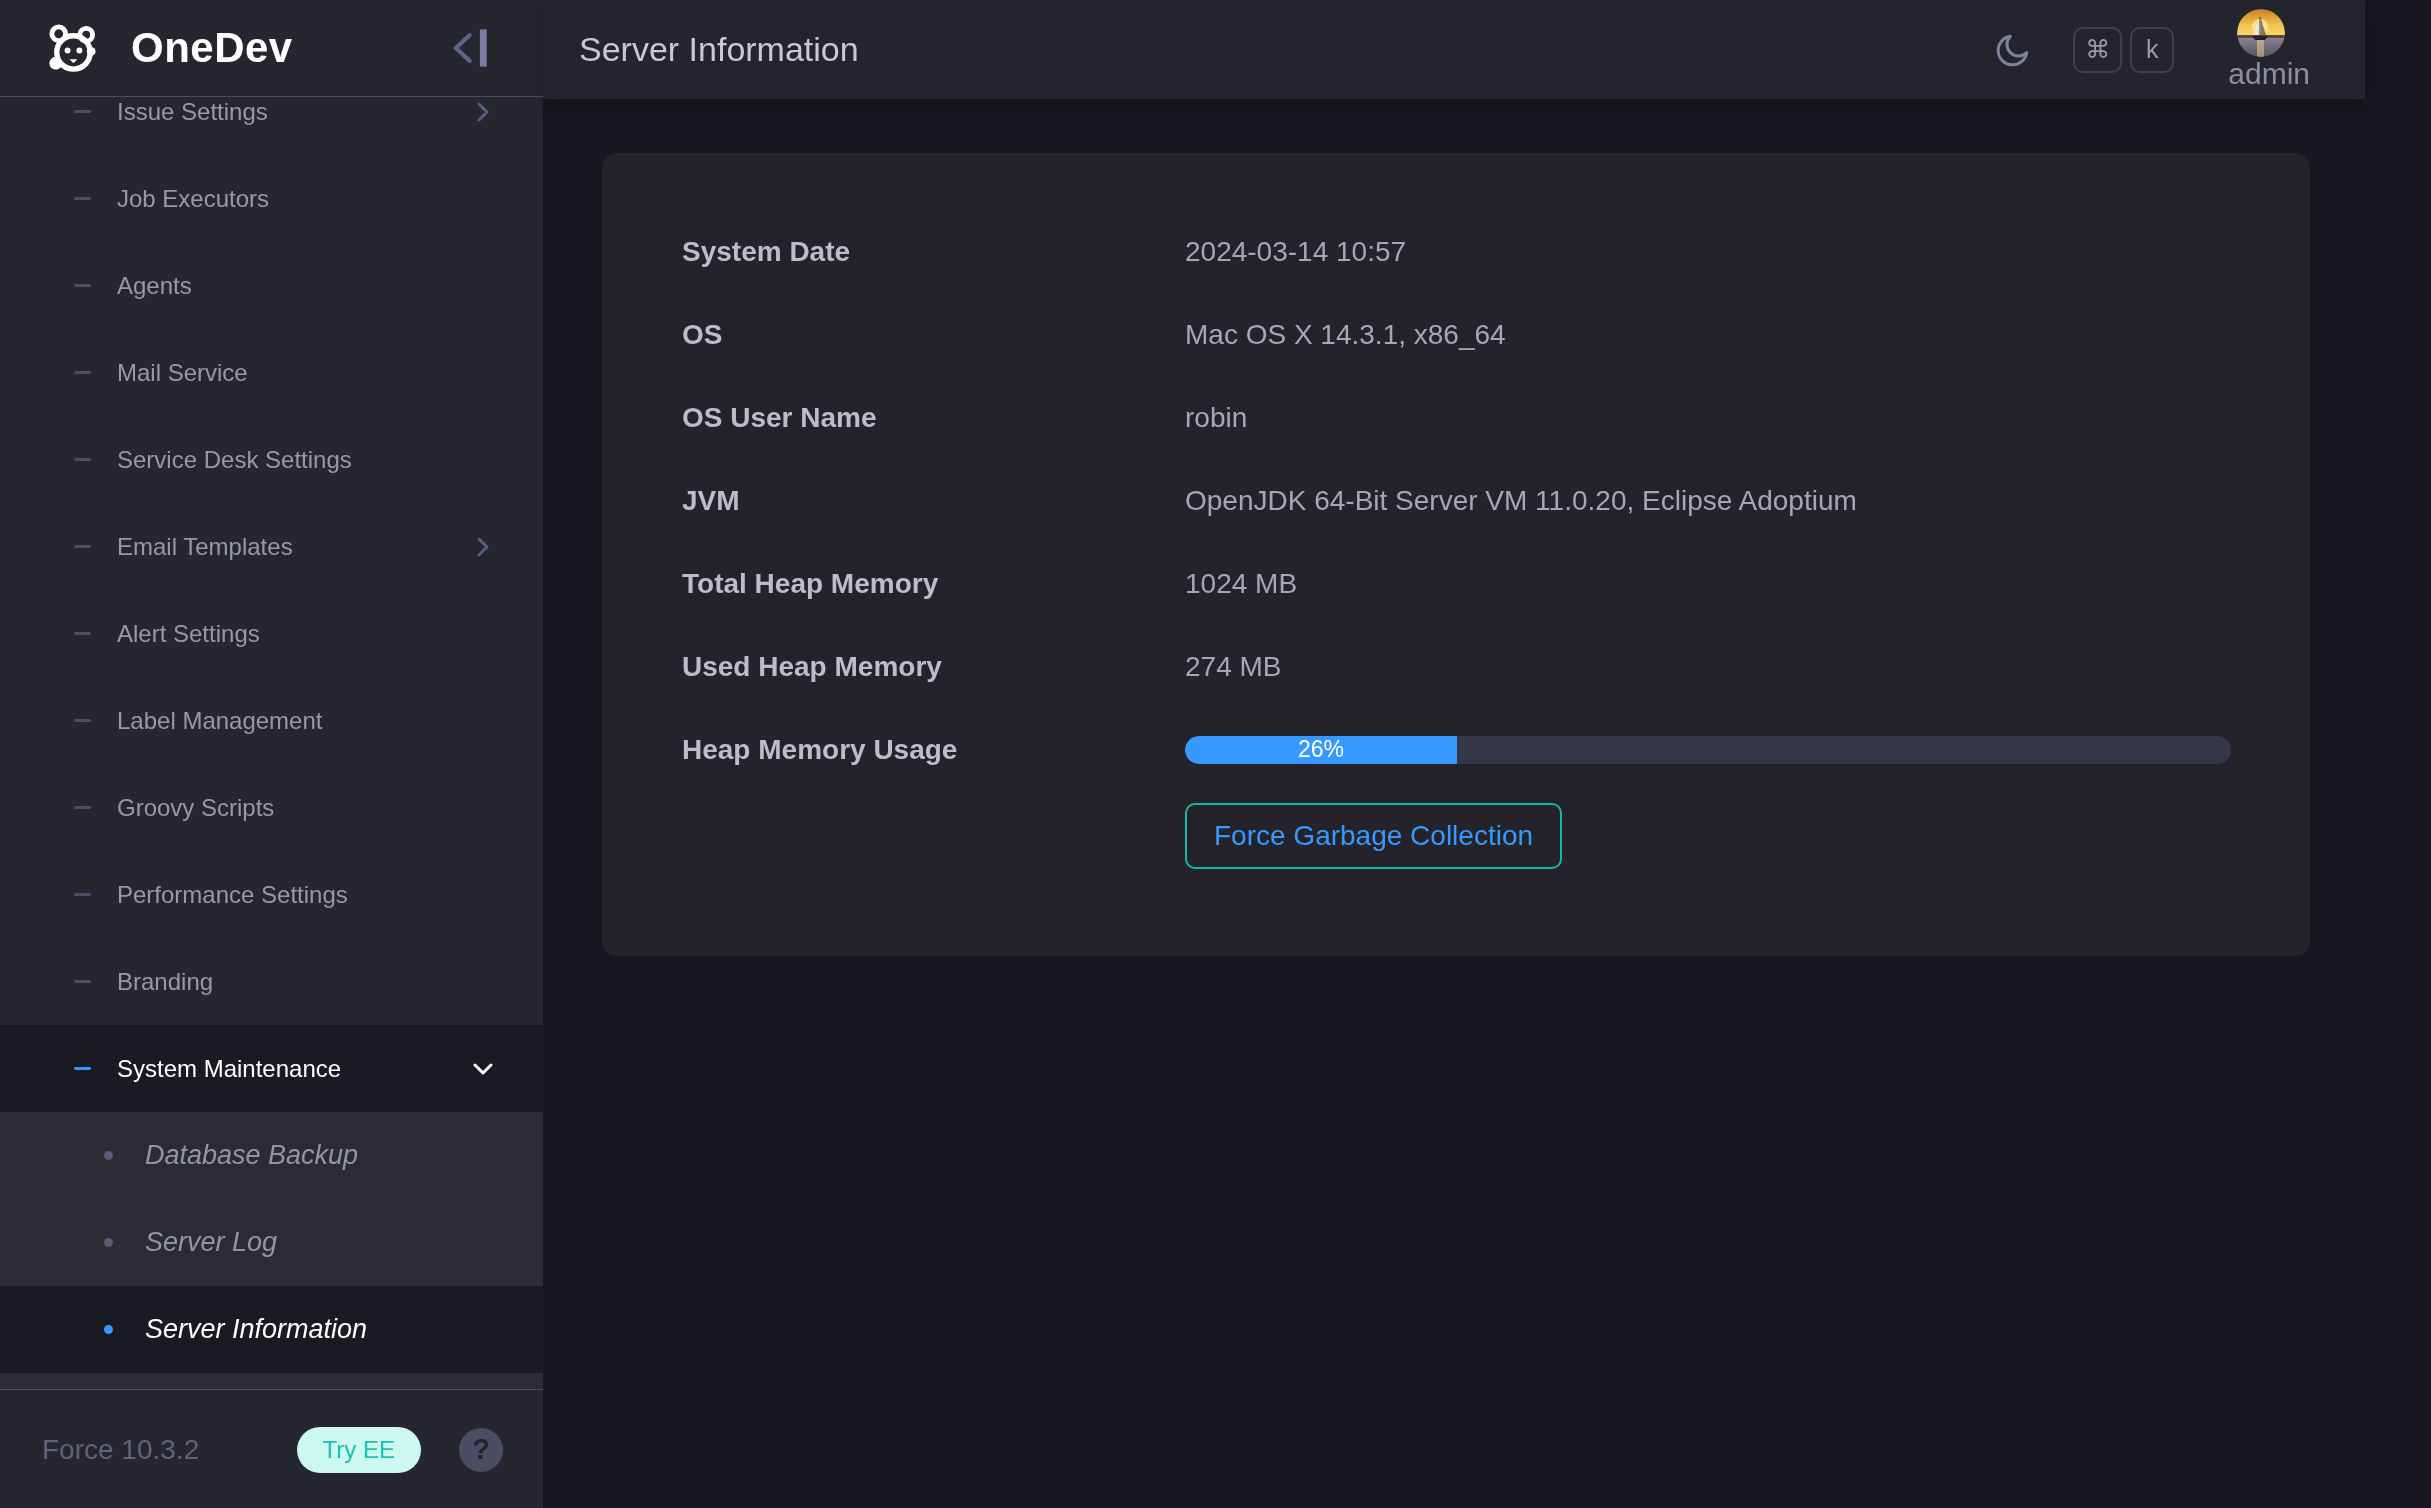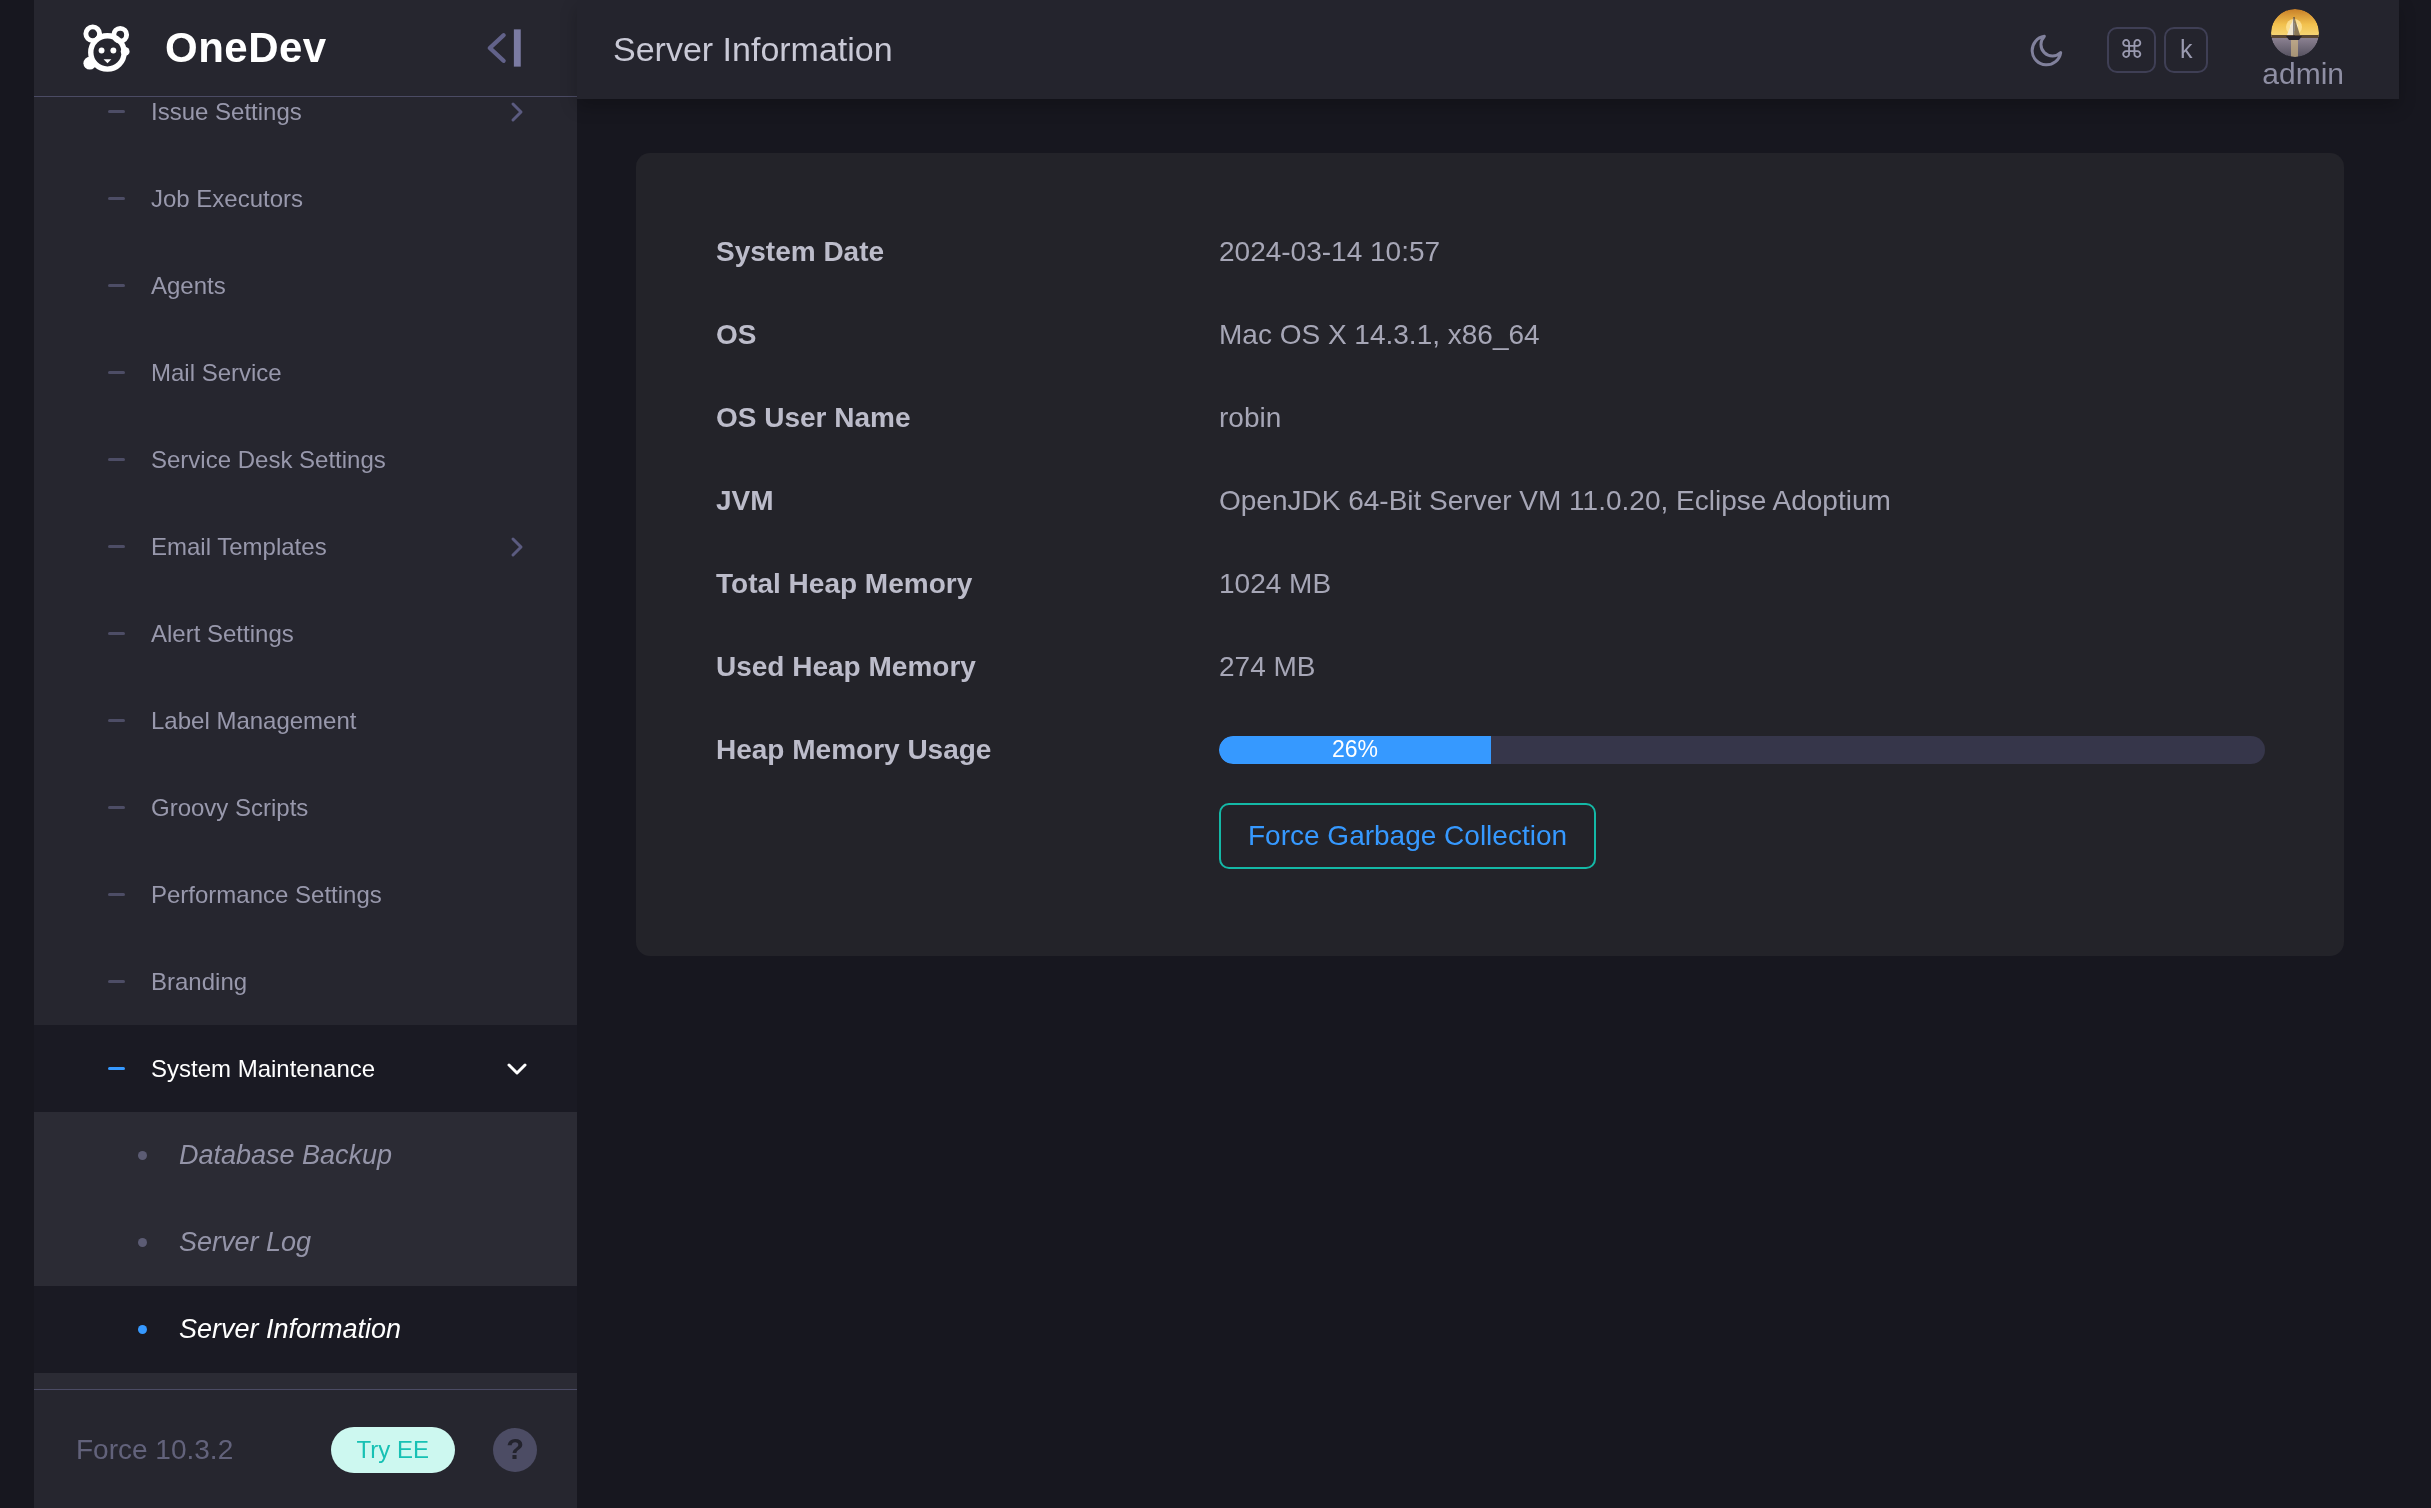--- a/index.html
+++ b/index.html
@@ -2,21 +2,21 @@
 <html><head>
 <meta charset="utf-8">
 <title>Server Information</title>
 <style>
   * { margin:0; padding:0; box-sizing:border-box; }
   html,body { width:2432px; height:1509px; overflow:hidden; }
   body {
     font-family:"Liberation Sans","DejaVu Sans",sans-serif;
     background:#17171f; color:#9595a9;
   }
-  .app { display:flex; width:2365px; height:1509px;margin-left:34px; }
+  .app { display:flex; width:2365px; height:1509px; }
 
   
   .sidebar {
     width:543px; min-width:543px; height:100%;
     background:#26262f; display:flex; flex-direction:column; position:relative;
   }
   .side-head {
     height:97px; display:flex; align-items:center;
     padding:0 44px; border-bottom:1px solid #4b4b64;
   }

